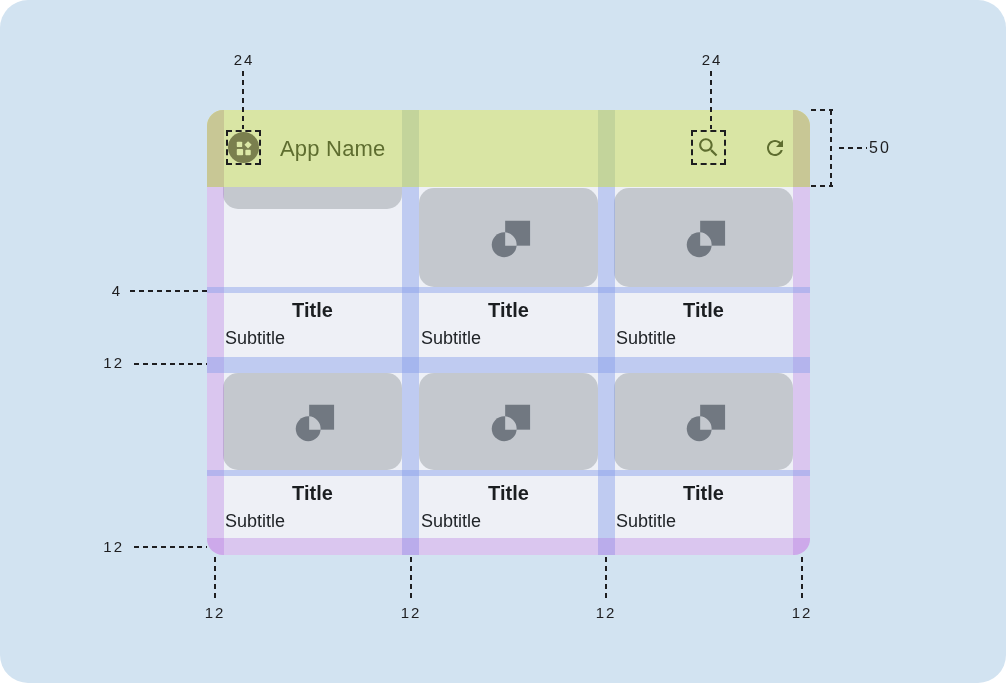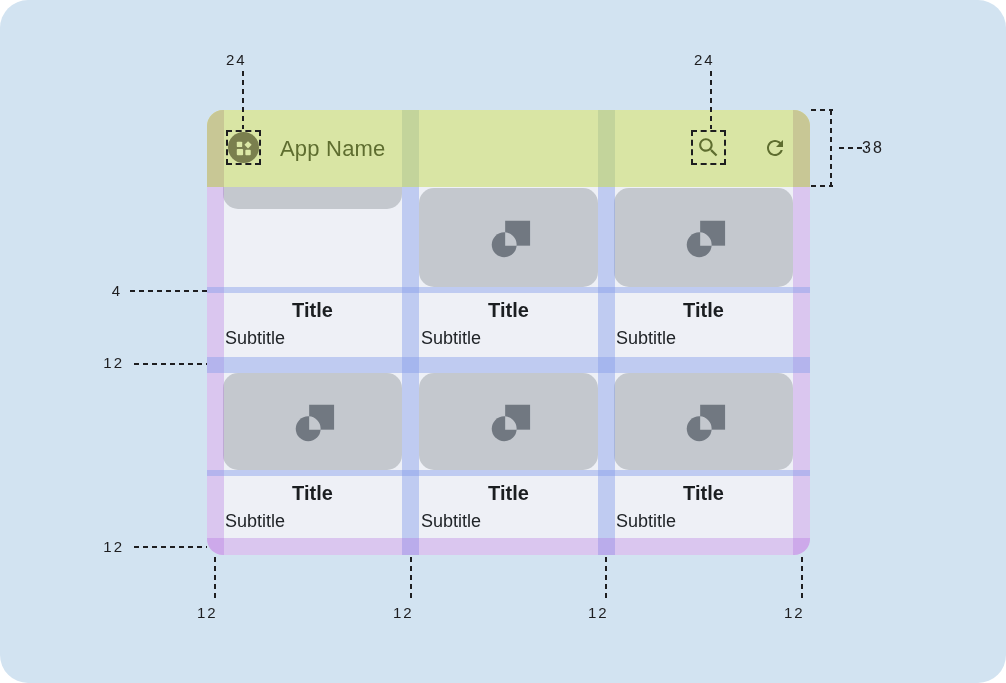--- a/index.html
+++ b/index.html
@@ -38,21 +38,21 @@
   .vstrip .seg-bar{position:absolute;top:0;left:0;width:17px;height:77px;}
   .vstrip .seg-body{position:absolute;top:77px;left:0;width:17px;height:368px;}
   .v-margin .seg-bar{background:#c8c795;} .v-margin .seg-body{background:rgba(176,108,224,0.32);}
   .v-gutter .seg-bar{background:#c3d49b;} .v-gutter .seg-body{background:rgba(134,158,235,0.45);}
   .vm-l{left:0;} .vg-1{left:195px;} .vg-2{left:391px;} .vm-r{left:586px;}
   .hstrip{position:absolute;left:0;width:603px;background:rgba(134,158,235,0.45);}
   .h-4a{top:177px;height:6px;} .h-12{top:247px;height:16px;} .h-4b{top:360px;height:6px;}
   .h-bottom{top:428px;height:17px;background:rgba(176,108,224,0.32);}
 
   
-  .ann{position:absolute;color:#1e1e20;font-size:15px;letter-spacing:2px;text-align:left;}
+  .ann{position:absolute;color:#1e1e20;font-size:15px;letter-spacing:2px;text-align:center;}
   .dash-h{position:absolute;height:2px;
           background:repeating-linear-gradient(90deg,#1e1e20 0 5px,transparent 5px 9px);}
   .dash-v{position:absolute;width:2px;
           background:repeating-linear-gradient(180deg,#1e1e20 0 5px,transparent 5px 9px);}
 </style>
 </head>
 <body>
 
 <svg width="0" height="0" style="position:absolute">
   <defs>
@@ -172,21 +172,21 @@
     <div class="ann" style="left:226px;top:51px;width:36px;">24</div>
     <div class="dash-v" style="left:242px;top:71px;height:58px;"></div>
 
     <div class="ann" style="left:694px;top:51px;width:36px;">24</div>
     <div class="dash-v" style="left:710px;top:71px;height:58px;"></div>
 
     <div class="dash-h" style="left:811px;top:109px;width:22px;"></div>
     <div class="dash-v" style="left:830px;top:110px;height:76px;"></div>
     <div class="dash-h" style="left:811px;top:185px;width:22px;"></div>
     <div class="dash-h" style="left:839px;top:147px;width:28px;"></div>
-    <div class="ann" style="left:862px;top:139px;width:36px;font-size:16px;">38</div>
+    <div class="ann" style="left:862px;top:139px;width:36px;font-size:16px;">50</div>
 
     <div class="ann" style="left:96px;top:282px;width:26px;text-align:right;">4</div>
     <div class="dash-h" style="left:130px;top:290px;width:77px;"></div>
 
     <div class="ann" style="left:92px;top:354px;width:32px;text-align:right;">12</div>
     <div class="dash-h" style="left:134px;top:363px;width:73px;"></div>
 
     <div class="ann" style="left:92px;top:538px;width:32px;text-align:right;">12</div>
     <div class="dash-h" style="left:134px;top:546px;width:73px;"></div>
 

